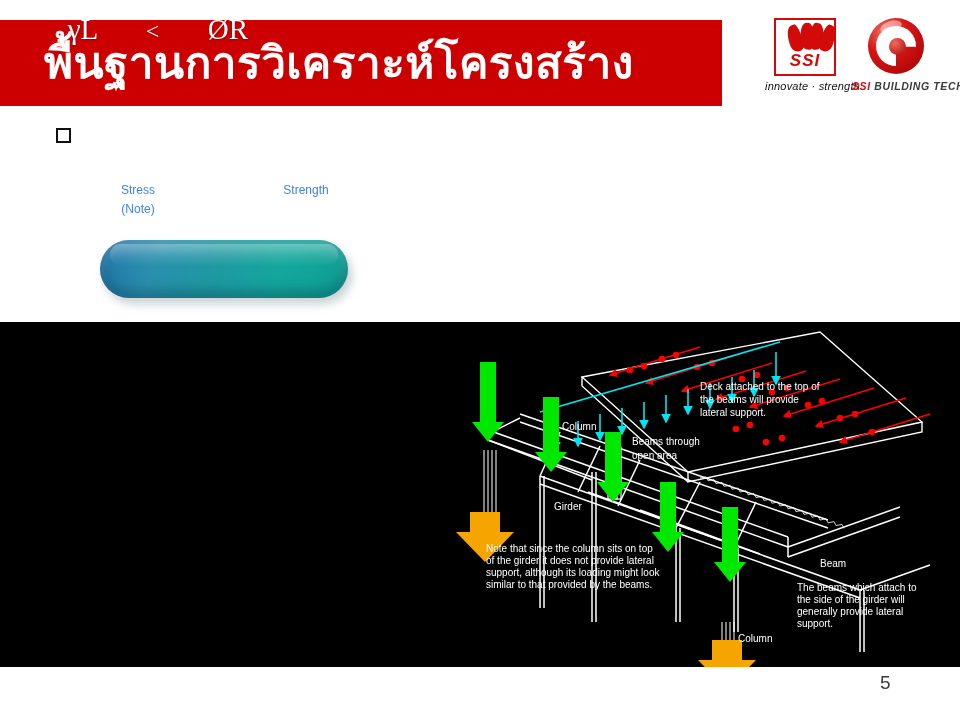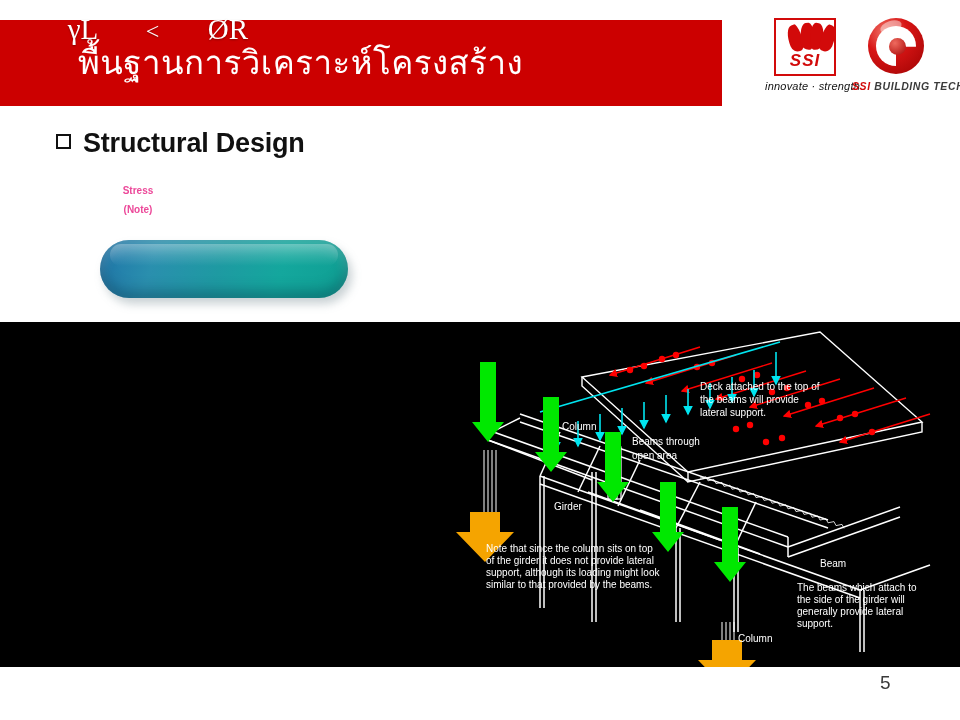--- a/index.html
+++ b/index.html
@@ -10,22 +10,22 @@
   }
   .slide{position:absolute;left:0;top:0;width:960px;height:720px;background:#fff;}
 
   
   .header-band{
     position:absolute;left:0;top:20px;width:722px;height:86px;
     background:#cc0000;
   }
   .header-title{
     position:absolute;left:44px;top:32px;width:660px;height:62px;
-    color:#ffffff;font-size:33px;font-weight:normal;line-height:62px;
-    white-space:nowrap;letter-spacing:.5px;margin-left:34px;
+    color:#ffffff;font-size:44px;font-weight:bold;line-height:62px;
+    white-space:nowrap;letter-spacing:.5px;
   }
 
   
   .logos{position:absolute;left:752px;top:16px;width:200px;height:90px;font-style:italic;}
   .logo-ssi{position:absolute;left:10px;top:2px;width:90px;height:88px;}
   .logo-ssi .mark{
     position:absolute;left:12px;top:0px;width:62px;height:58px;
     border:2.5px solid #d20a0a;box-sizing:border-box;background:#fff;
   }
   .leaf{position:absolute;width:14px;height:27px;background:#d20a0a;}
@@ -69,21 +69,21 @@
   .bullet-sq{
     display:inline-block;width:15px;height:15px;border:2.5px solid #111;
     box-sizing:border-box;vertical-align:middle;margin-right:12px;margin-bottom:4px;
   }
   .heading-text{
     display:inline-block;vertical-align:middle;
     font-size:27px;font-weight:bold;color:#111;letter-spacing:-.2px;
   }
 
   
-  .lbl{position:absolute;color:#ec4899;font-size:10px;font-weight:bold;text-align:center;line-height:19px;}
+  .lbl{position:absolute;color:#3b82f6;font-size:12px;font-weight:normal;text-align:center;line-height:19px;}
   .lbl-stress{left:88px;top:181px;width:100px;}
   .lbl-strength{left:232px;top:181px;width:148px;}
 
   
   .capsule-shadow{
     position:absolute;left:104px;top:246px;width:248px;height:58px;border-radius:29px;
     background:rgba(60,90,100,.28);filter:blur(5px);
   }
   .capsule{
     position:absolute;left:100px;top:240px;width:248px;height:58px;border-radius:29px;
@@ -143,28 +143,29 @@
         <div class="swirl-hl"></div>
       </div>
       <div class="bt-text">
         <span class="b1">SSI</span>
         <span class="b2">BUILDING TECH</span>
       </div>
     </div>
   </div>
 
   <div class="heading-row">
-    <span class="bullet-sq"></span><span class="heading-text">Structural Design</span>
+    <span class="bullet-sq"></span>
   </div>
 
   <div class="lbl lbl-stress">
     <div>Stress</div>
     <div>(Note)</div>
   </div>
   <div class="lbl lbl-strength">
+    <div>Strength</div>
   </div>
 
   <div class="capsule-shadow"></div>
   <div class="capsule">
     <div class="gloss"></div>
   </div>
   <div class="capsule-text">
     <span>γL</span>
     <span class="sp"></span>
     <span class="lt">&lt;</span>

